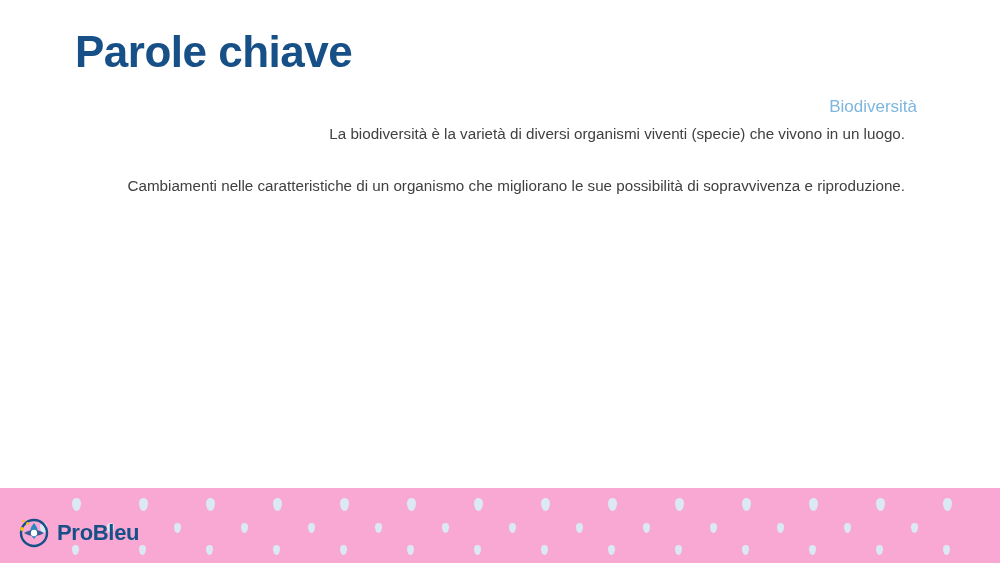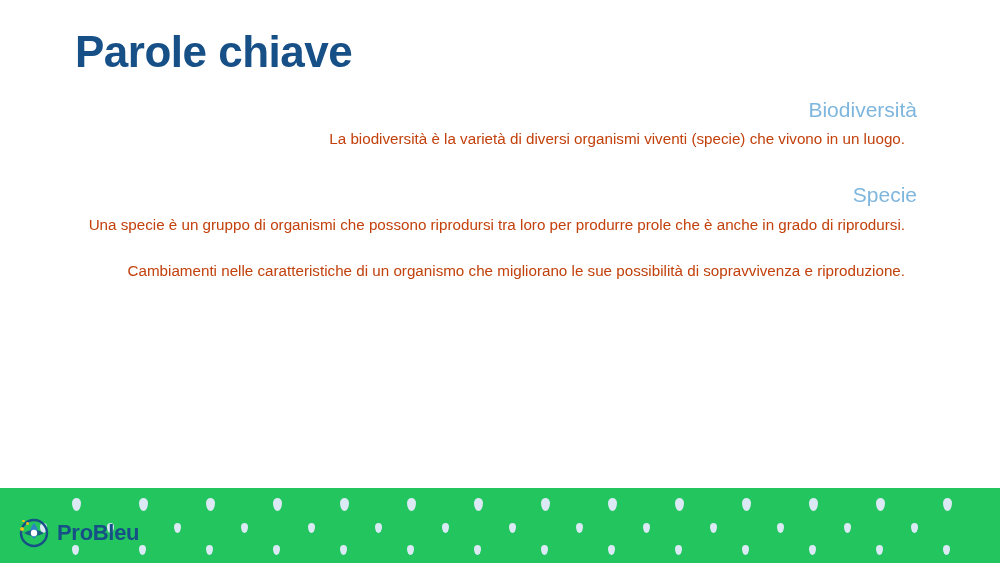--- a/index.html
+++ b/index.html
@@ -37,42 +37,42 @@
     top: 96px;
     width: 830px;
   }
   .entry {
     margin-bottom: 26px;
   }
   .entry.last {
     margin-bottom: 0;
   }
   .term {
-    font-size: 21px;
+    font-size: 17px;
     color: #7eb6dd;
     line-height: 1.35;
     margin-bottom: 5px;
     font-weight: normal;
   }
   .definition {
     font-size: 15.2px;
-    color: #c2410c;
+    color: #404040;
     line-height: 1.32;
     max-width: 818px;
   }
   .spacer-sm { height: 6px; }
 
   
   .footer {
     position: absolute;
     left: 0;
     bottom: 0;
     width: 1000px;
     height: 75px;
-    background: #22c55e;
+    background: #f9a8d4;
   }
   .droplets {
     position: absolute;
     left: 0;
     bottom: 0;
     width: 1000px;
     height: 75px;
     overflow: hidden;
   }
   .drop {
@@ -128,24 +128,20 @@
 
   <div class="content">
 
     <div class="entry">
       <div class="term">Biodiversità</div>
       <div class="definition">La biodiversità è la varietà di diversi organismi viventi (specie) che vivono in un luogo.</div>
     </div>
 
     <div class="spacer-sm"></div>
 
-    <div class="entry">
-      <div class="term">Specie</div>
-      <div class="definition">Una specie è un gruppo di organismi che possono riprodursi tra loro per produrre prole che è anche in grado di riprodursi.</div>
-    </div>
 
     <div class="entry">
       <div class="definition">Cambiamenti nelle caratteristiche di un organismo che migliorano le sue possibilità di sopravvivenza e riproduzione.</div>
     </div>
 
     <div class="spacer-sm"></div>
 
 
   </div>
 

